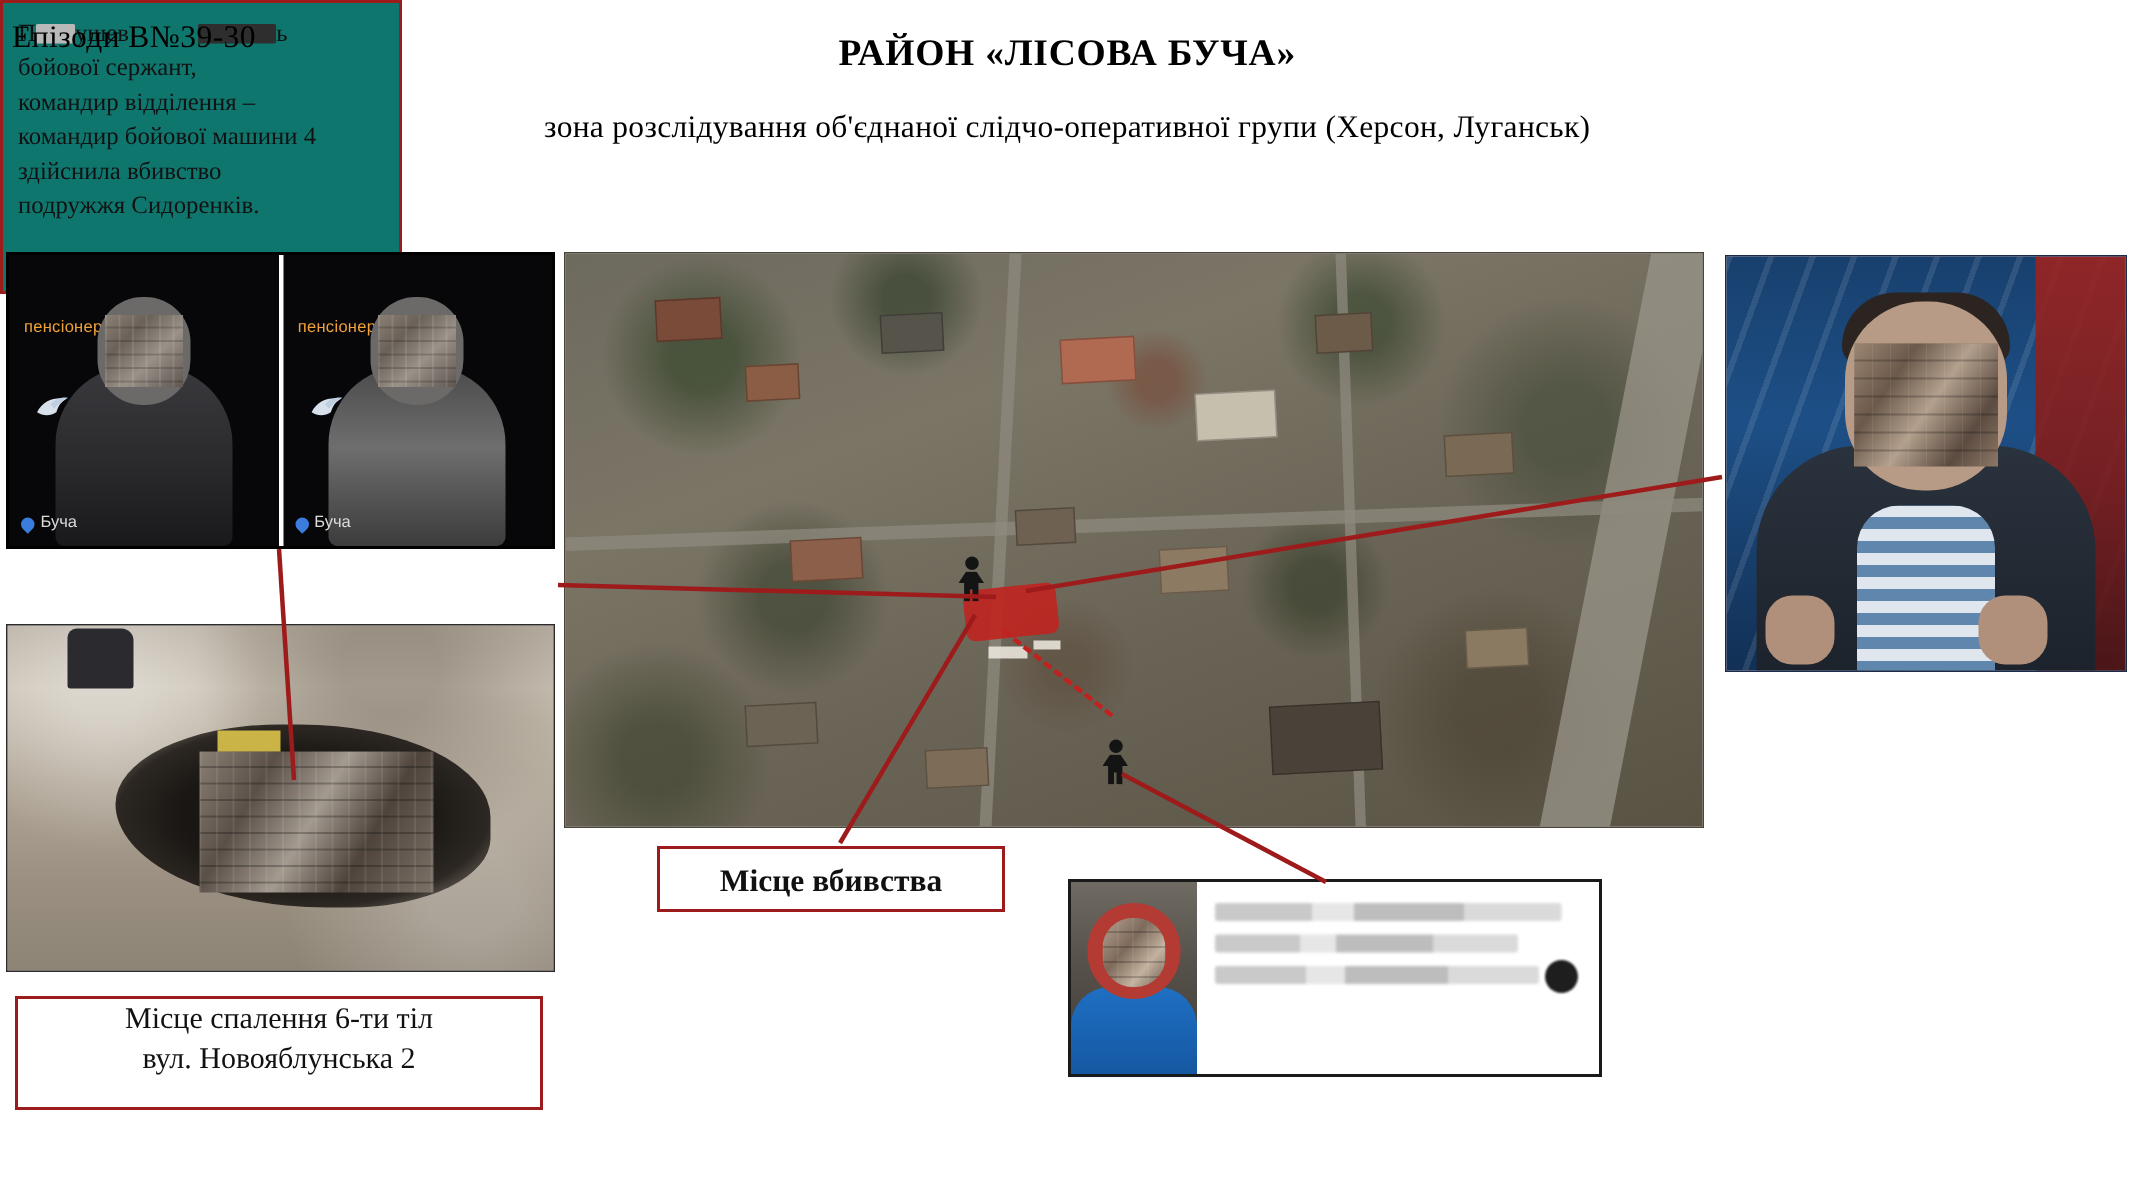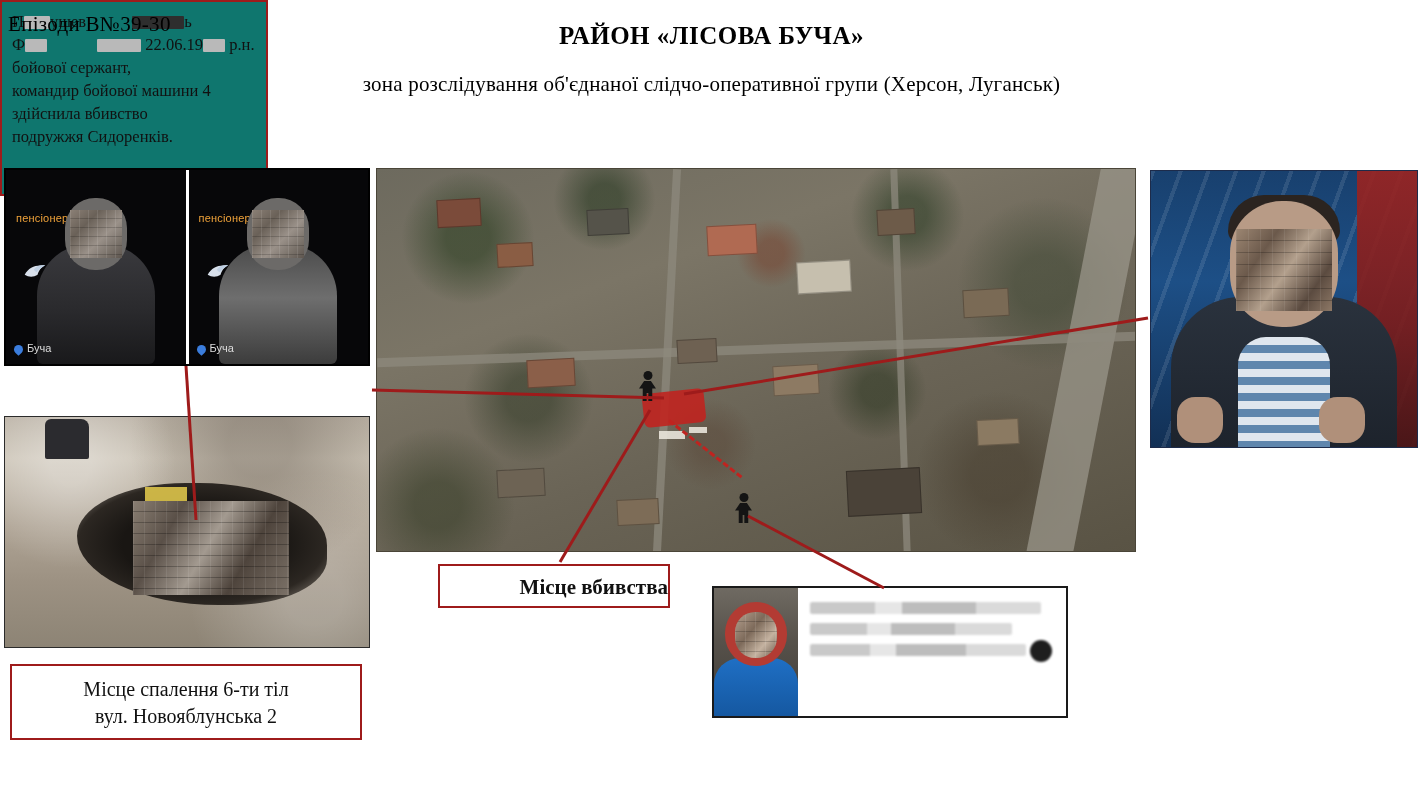--- a/index.html
+++ b/index.html
@@ -210,33 +210,31 @@
     background: #ffffff;
     text-align: center;
     font-family: "Liberation Serif", serif;
     color: #111;
   }
   #burn-caption {
     left: 10px;
     top: 664px;
     width: 352px;
     height: 76px;
-    padding-top: 10px;
     font-size: 20px;
     line-height: 27px;
   }
   #murder-caption {
     left: 438px;
     top: 564px;
     width: 232px;
     height: 44px;
     padding-top: 9px;
     font-size: 21px;
     font-weight: bold;
-    text-align: right;
   }
 
   
   #aerial-panel {
     left: 376px;
     top: 168px;
     width: 760px;
     height: 384px;
     background: linear-gradient(160deg, #6d6a5e 0%, #7b7566 30%, #6a6456 60%, #595344 100%);
     border: 1px solid #4a4538;
@@ -613,25 +611,22 @@
   <div class="perp-pix"></div>
   <div class="perp-hands l"></div>
   <div class="perp-hands r"></div>
 </div>
 
 <div id="perp-desc">
   <div class="desc-line">
     П<span class="redact" style="width:26px"></span>ушев
     <span class="redact dark" style="width:52px; margin-left:42px"></span>ь
   </div>
-  <div class="desc-line">
-    Ф<span class="redact" style="width:22px"></span>
-    <span class="redact" style="width:44px; margin-left:46px"></span> 22.06.19<span class="redact" style="width:22px"></span> р.н.
-  </div>
   <div>бойової              сержант,</div>
+  <div>командир          відділення –</div>
   <div>командир бойової машини 4</div>
   <div>здійснила              вбивство</div>
   <div>подружжя Сидоренків.</div>
 </div>
 
 <div class="panel" id="witness-panel">
   <div class="witness-photo">
     <div class="wit-jacket"></div>
     <div class="wit-hood"></div>
     <div class="wit-face"></div>

